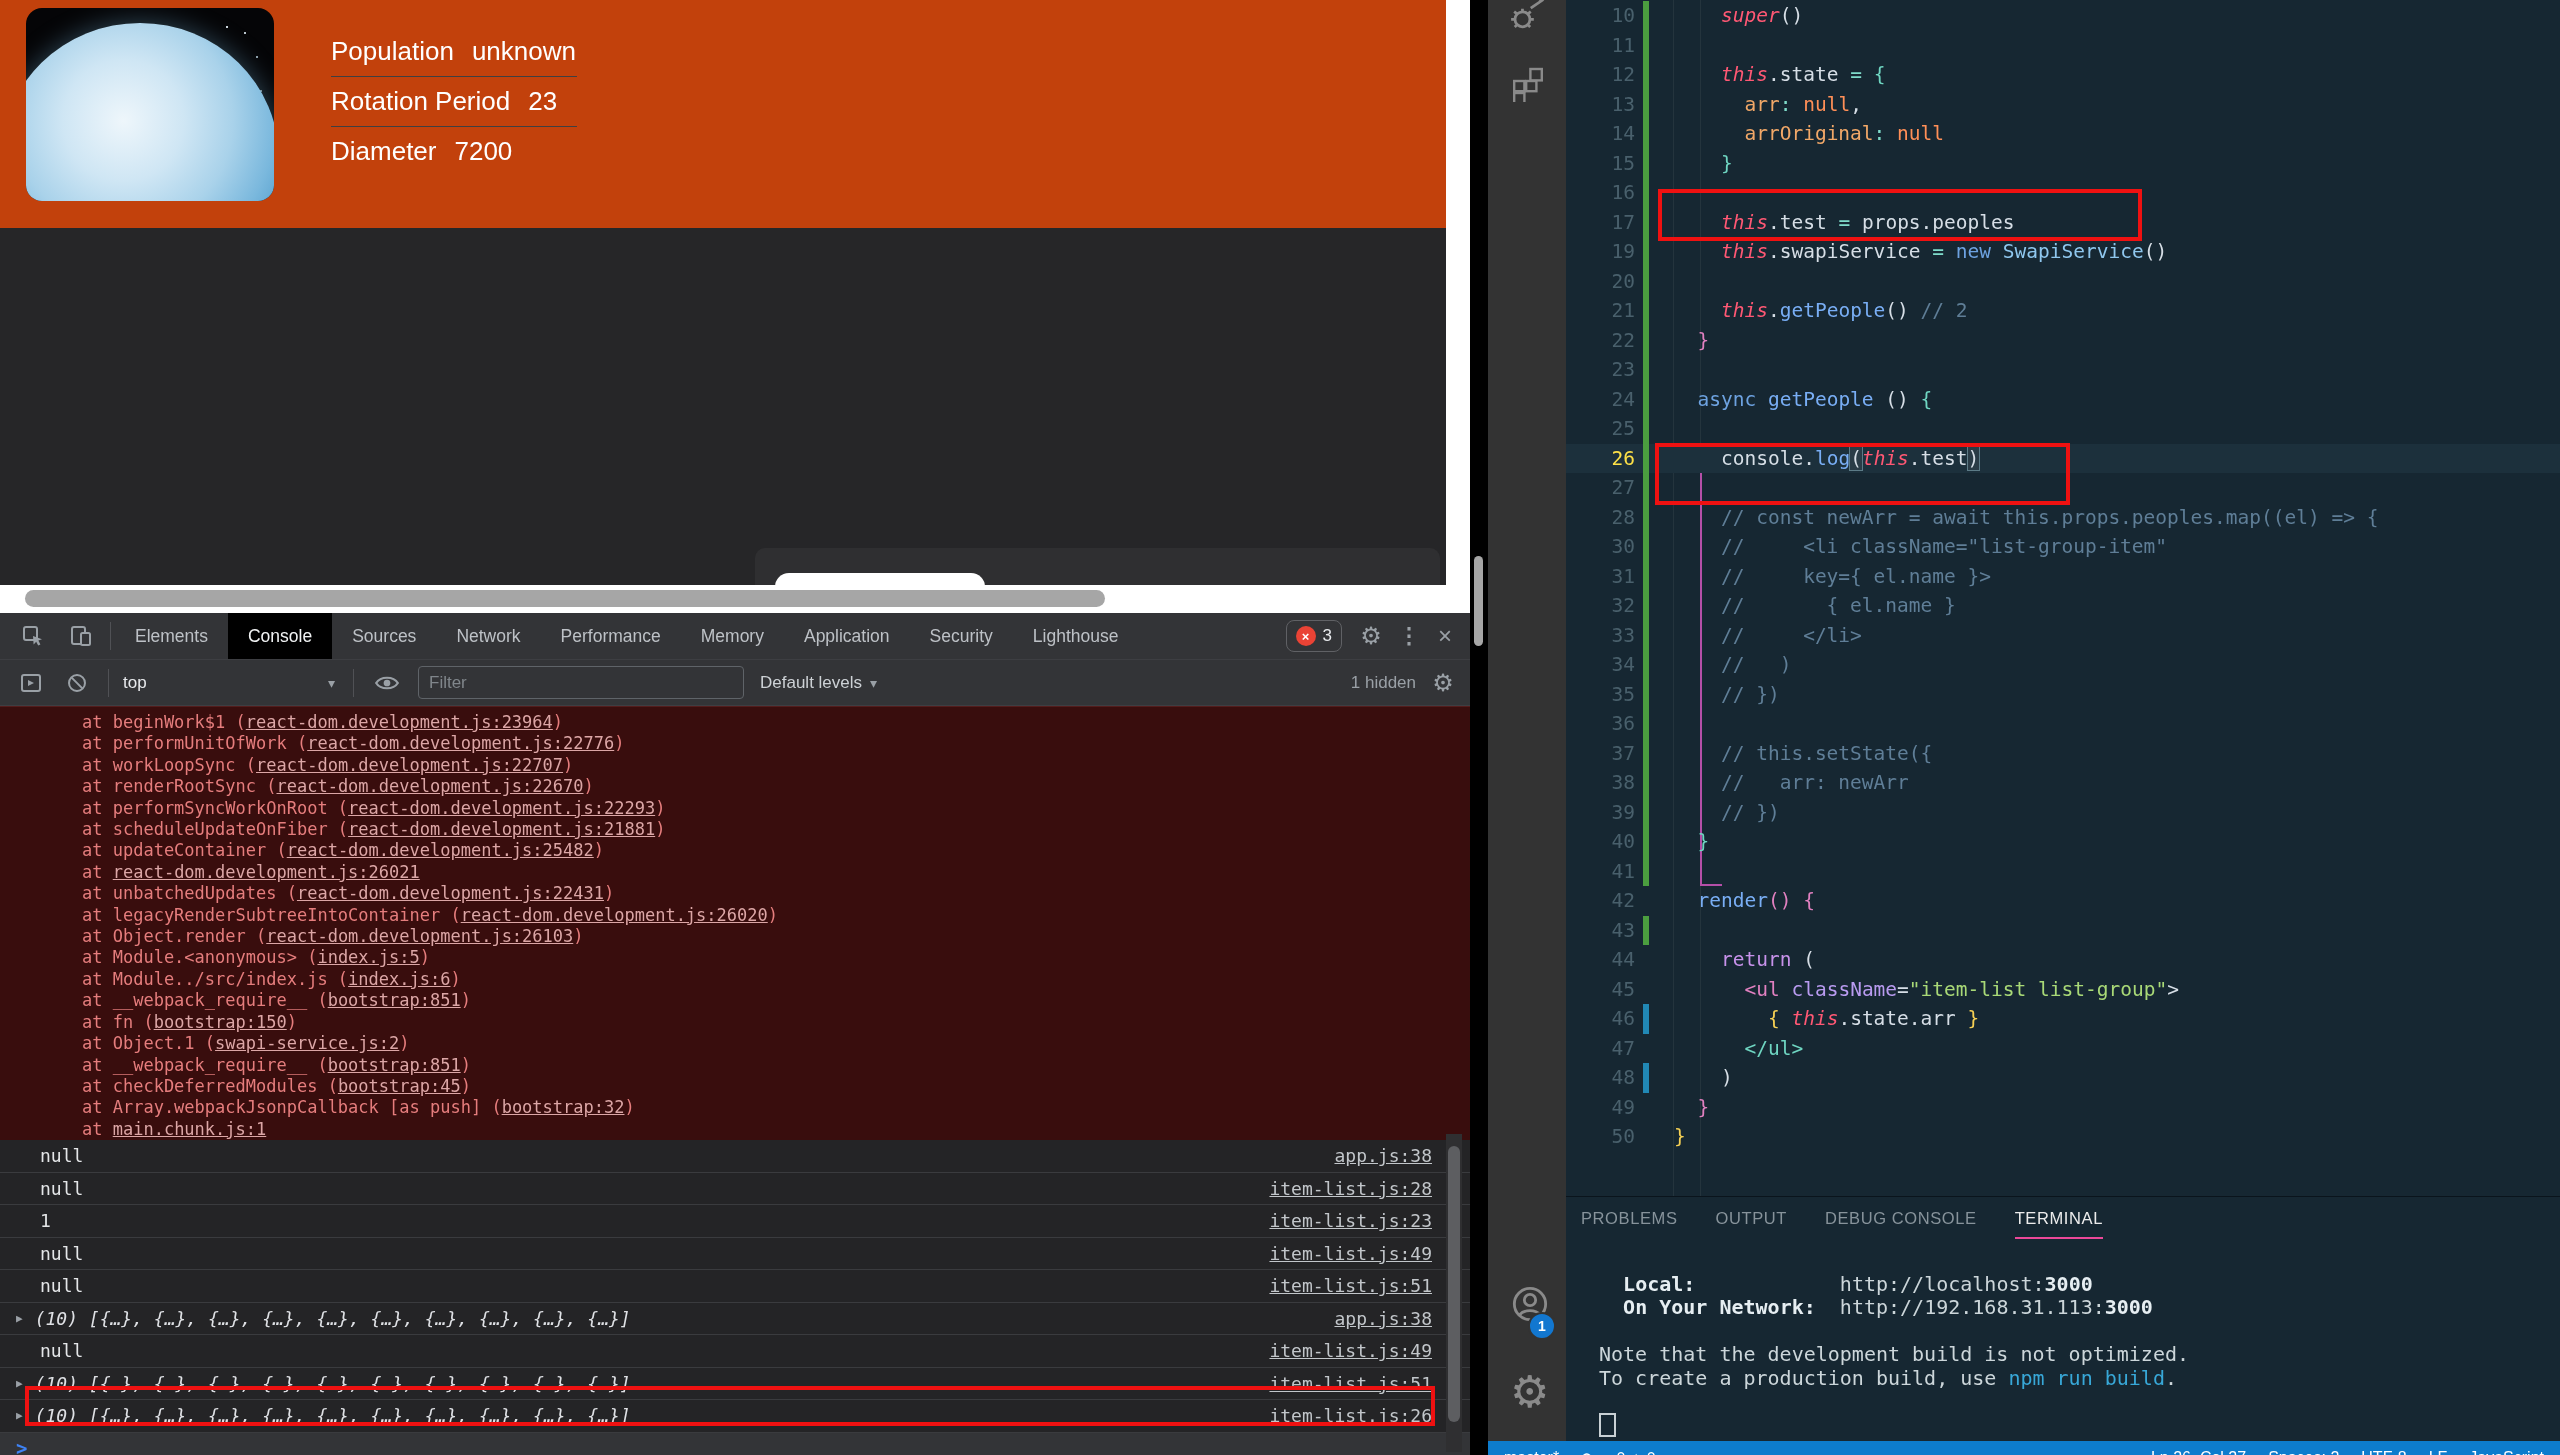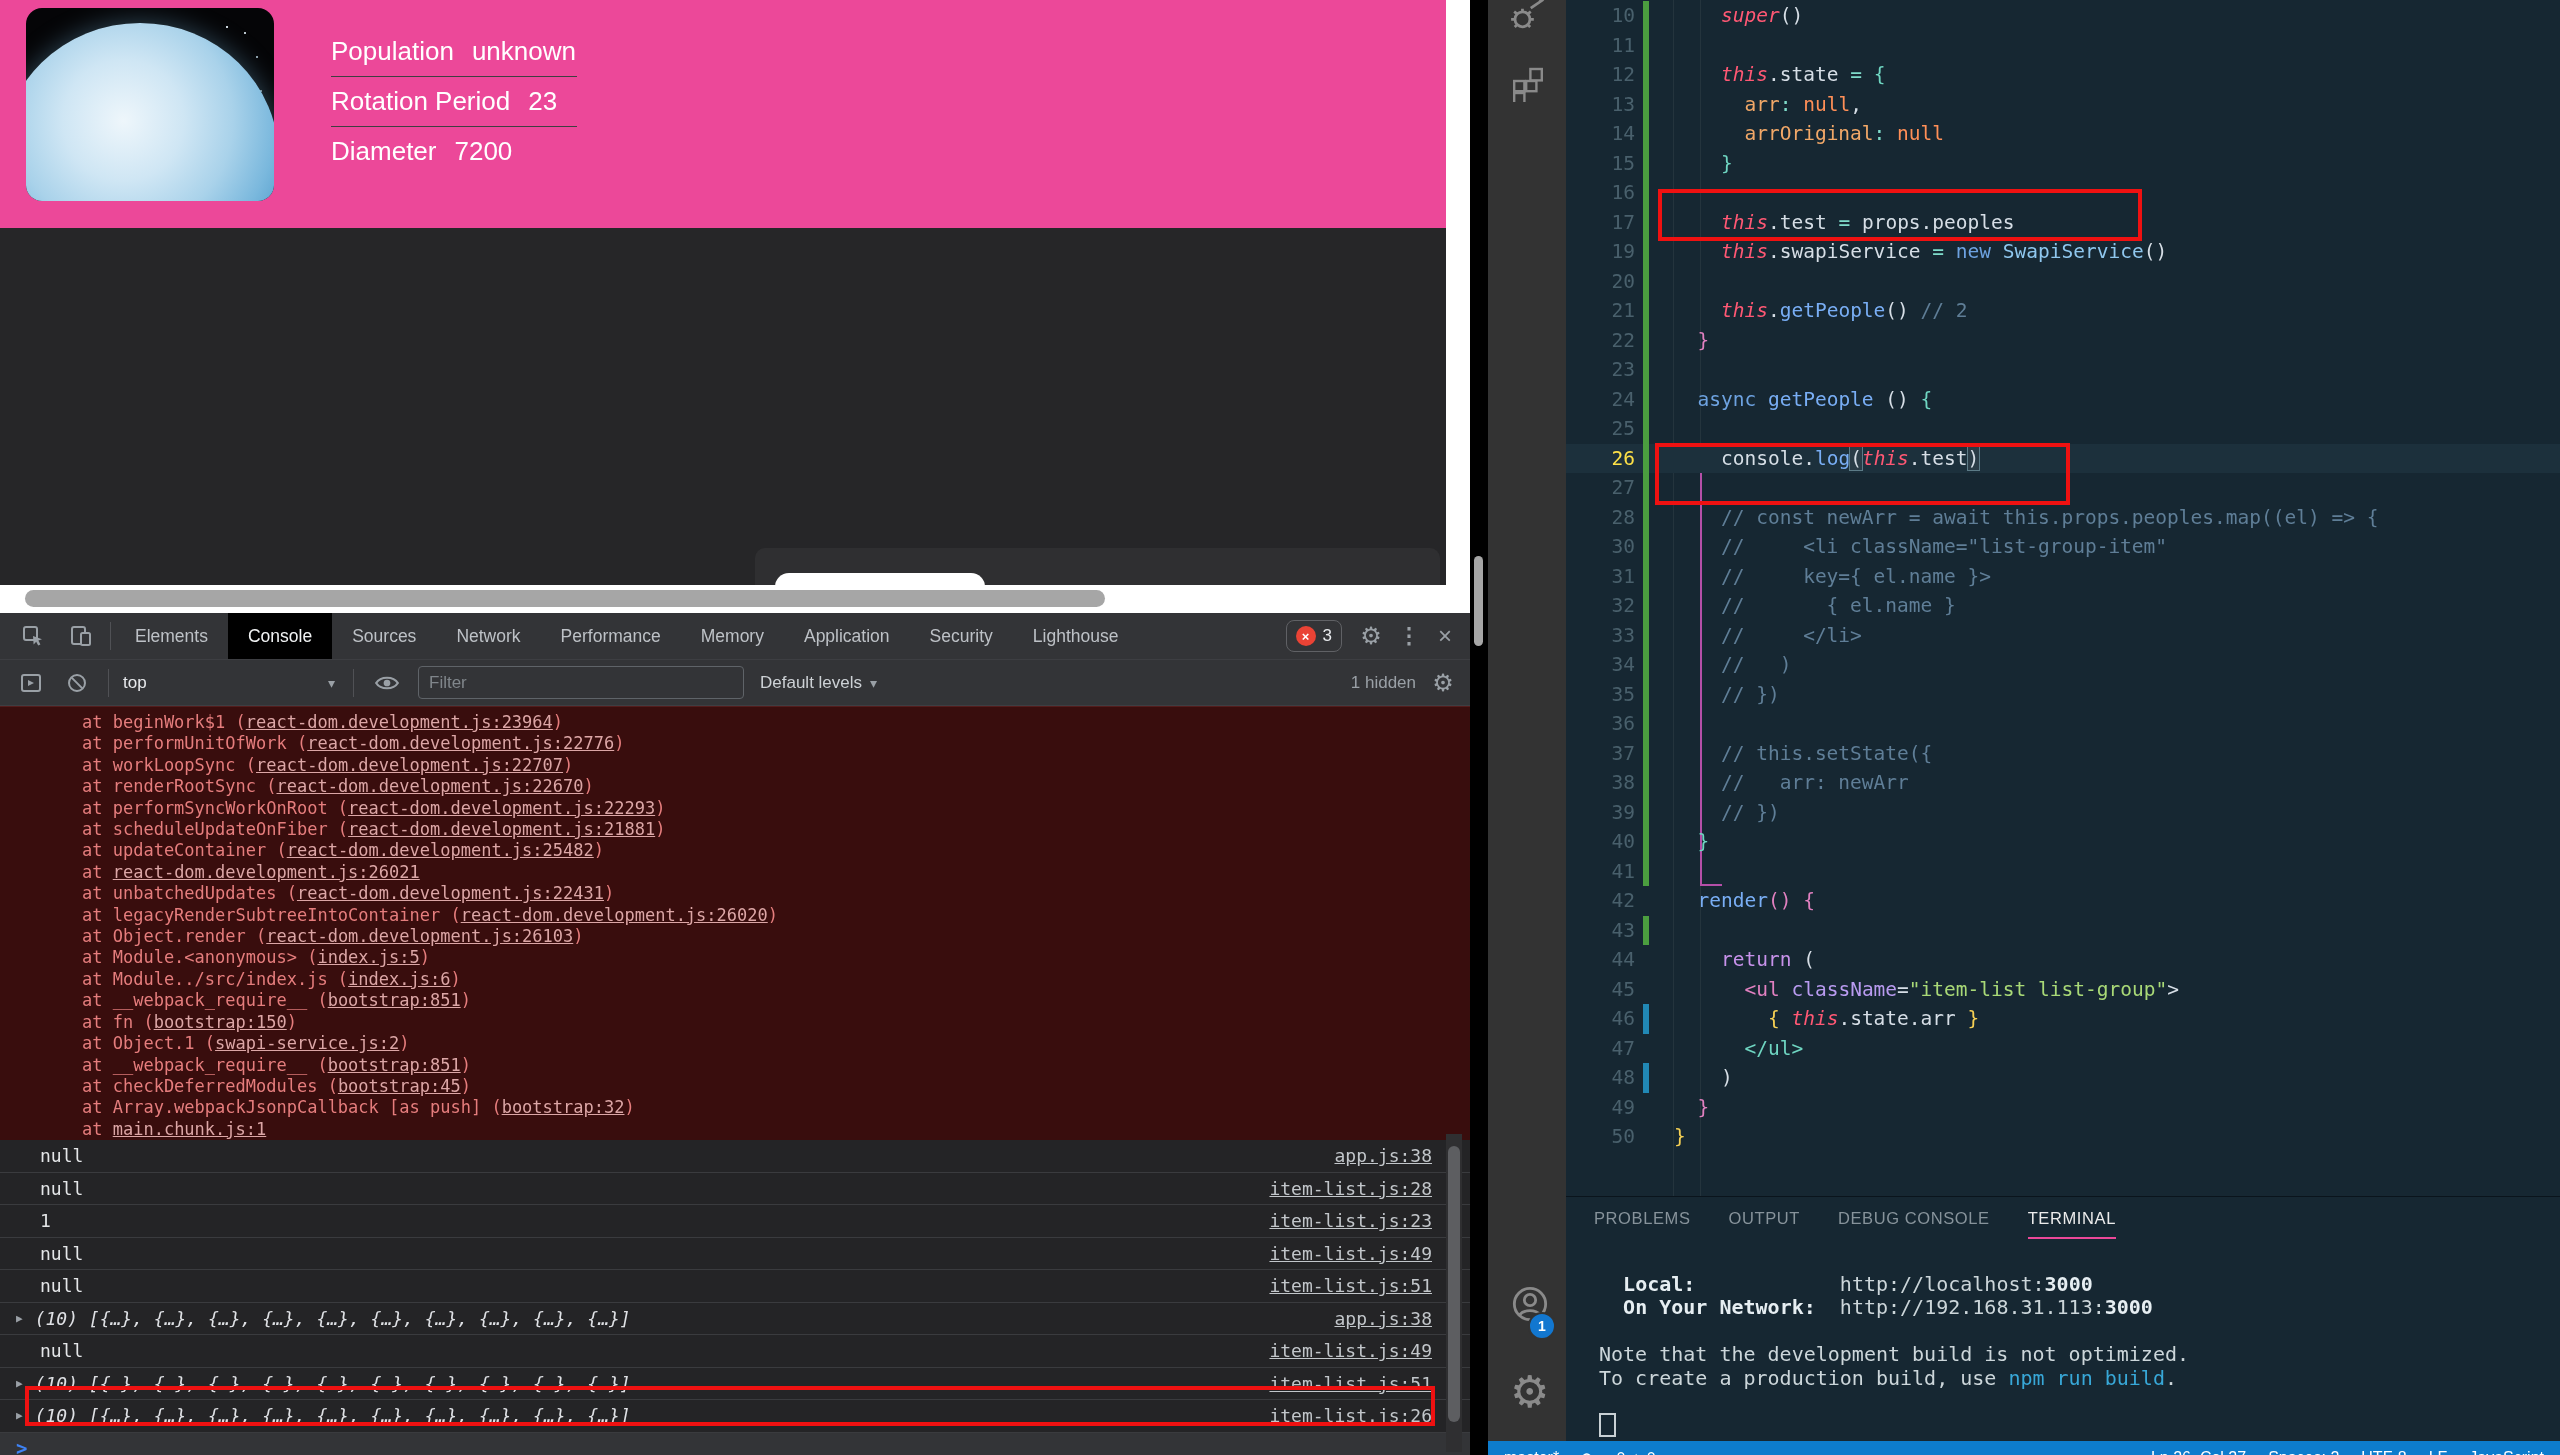--- a/index.html
+++ b/index.html
@@ -1,21 +1,21 @@
 <!DOCTYPE html>
 <html><head>
 <meta charset="utf-8">
 <style>
   html,body{margin:0;padding:0;background:#000;}
   #root{position:relative;width:2560px;height:1455px;overflow:hidden;background:#000;
         font-family:"Liberation Sans", sans-serif;}
   .abs{position:absolute;}
   
   #browser{left:0;top:0;width:1470px;height:1455px;background:#252527;}
-  #hero{left:0;top:0;width:1470px;height:228px;background:#ec4899;}
+  #hero{left:0;top:0;width:1470px;height:228px;background:#c2410c;}
   #planet-img{left:26px;top:8px;width:248px;height:193px;border-radius:16px;background:#050507;overflow:hidden;}
   #planet-sphere{position:absolute;left:-10%;top:8%;width:112%;height:140%;border-radius:50%;
      background:radial-gradient(circle at 44% 36%, #eef6fb 0%, #cfe6f4 26%, #a9d2ea 47%, #7ab8dd 65%, #4f9ccb 80%, #2e7fb0 91%, #1b6697 100%);
      box-shadow:0 0 26px rgba(130,200,240,.35);}
   #stars{position:absolute;left:200px;top:18px;width:2px;height:2px;background:#cfd8df;
      box-shadow:18px 6px #b9c4cc, 30px 30px #8fa0aa, 8px 48px #b9c4cc, 34px 64px #77878f, 22px 90px #9fb0b8, 36px 116px #77878f, 12px 140px #9fb0b8, 30px 158px #8fa0aa;}
   .info-list{display:flex;flex-direction:column;}
   .info-row{display:flex;align-items:center;gap:18px;color:#fff;font-size:26px;}
   #hero-rows .info-row{height:49px;width:246px;}
   #hero-rows .info-row + .info-row{border-top:1.5px solid #3f3f41;}
@@ -98,21 +98,21 @@
   .c-tagt{color:#6fd6c2;}
   .c-attr{color:#b99bf0;}
   .c-pun{color:#d6dee6;}
   .c-box{color:#d6dee6;outline:1px solid #5c7b87;background:#2a3c47;}
   .guide{position:absolute;width:1px;top:0;height:1196px;background:#24343d;}
   #scope-v{position:absolute;left:134px;top:443px;width:2px;height:443px;background:#b44fa8;}
   #scope-h-top{position:absolute;left:134px;top:443px;width:240px;height:2px;background:#b44fa8;}
   #scope-h-bot{position:absolute;left:134px;top:884px;width:22px;height:2px;background:#b44fa8;}
   
   #panel{left:78px;top:1196px;width:994px;height:245px;background:#162732;border-top:1px solid #0a141c;}
-  #panel-tabs{display:flex;gap:38px;padding-left:28px;padding-top:12px;}
+  #panel-tabs{display:flex;gap:38px;padding-left:15px;padding-top:12px;}
   .ptab{font-size:16.5px;letter-spacing:.6px;color:#87939b;padding-bottom:9px;}
   .ptab.active{color:#ececec;border-bottom:2px solid #ec4899;}
   #term{position:absolute;left:33px;top:76px;font-family:"DejaVu Sans Mono",monospace;font-size:20px;line-height:23.4px;color:#ccd6da;white-space:pre;}
   .c-b{font-weight:bold;color:#e6eef2;}
   .c-cy{color:#38a8d8;}
   .cursor{display:inline-block;width:13px;height:20px;border:2px solid #c9d1d5;vertical-align:text-bottom;}
   
   #statusbar{left:0;top:1441px;width:1072px;height:14px;background:#0d7ccd;overflow:hidden;}
   #sb-inner{height:30px;display:flex;align-items:center;gap:22px;padding:0 16px;color:#fff;font-size:16px;transform:translateY(2px);}
   #sb-right{margin-left:auto;display:flex;gap:22px;}

